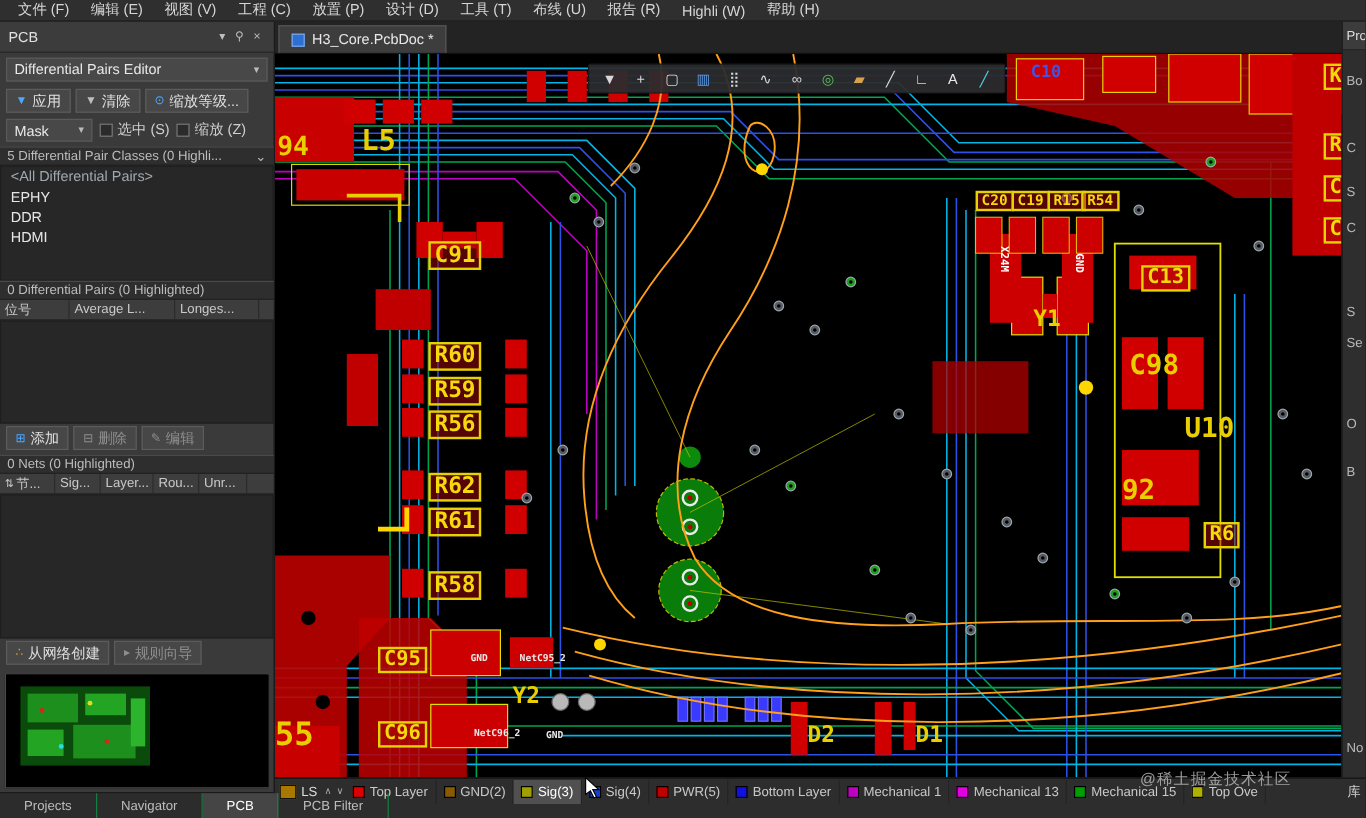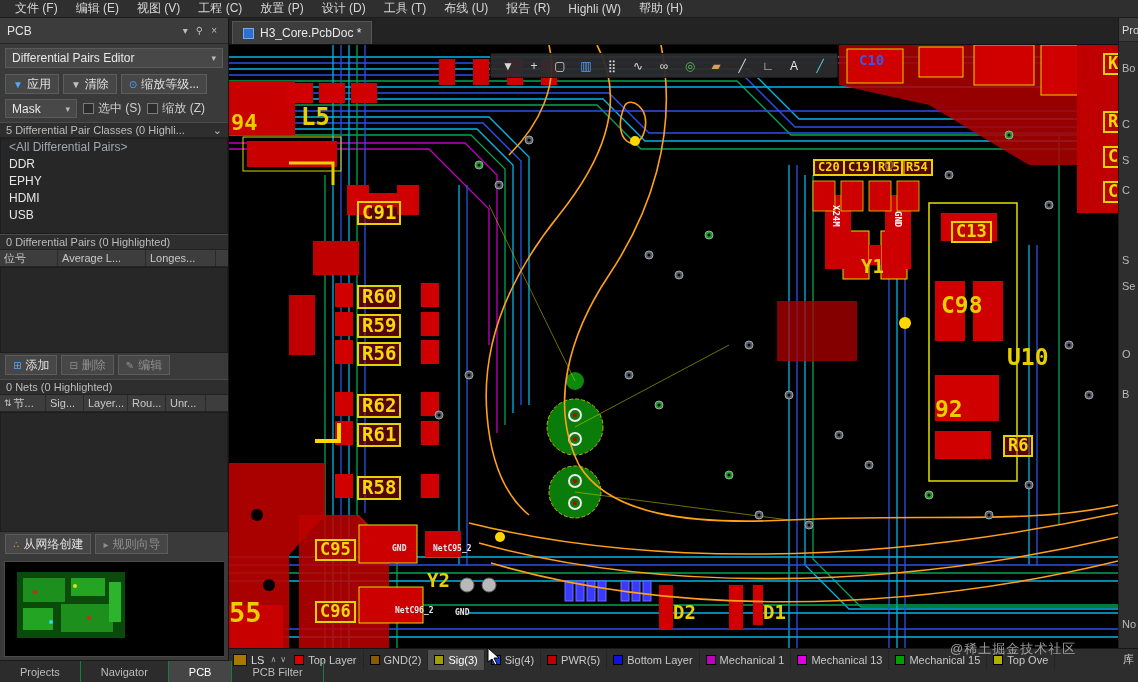--- a/index.html
+++ b/index.html
@@ -140,24 +140,23 @@
       <span>缩放 (Z)</span>
     </div>
   </div>
   <div class="sec-header">
     <span>5 Differential Pair Classes (0 Highli...</span>
     <span class="sp"></span>
     <span>⌄</span>
   </div>
   <div id="classes-list" class="list-well">
       <div class="cls-item dim">&lt;All Differential Pairs&gt;</div>
+      <div class="cls-item">EPHY</div>
       <div class="cls-item">DDR</div>
-      <div class="cls-item">EPHY</div>
       <div class="cls-item">HDMI</div>
-      <div class="cls-item">USB</div>
     </div>
   <div class="sec-header">
     <span>0 Differential Pairs (0 Highlighted)</span>
   </div>
   <div id="pairs-cols" class="cols-row">
       <div class="col-cell" style="width: 58px;">位号</div>
       <div class="col-cell" style="width: 88px;">Average L...</div>
       <div class="col-cell" style="width: 70px;">Longes...</div>
     </div>
   <div class="empty-list list-well"></div>
@@ -455,21 +454,21 @@
         <span class="lbl-boxed" style="left: 128px; top: 297px; font-size: 19px;">R56</span>
         <span class="lbl-boxed" style="left: 128px; top: 349px; font-size: 19px;">R62</span>
         <span class="lbl-boxed" style="left: 128px; top: 378px; font-size: 19px;">R61</span>
         <span class="lbl-boxed" style="left: 128px; top: 431px; font-size: 19px;">R58</span>
         <span class="lbl-boxed" style="left: 86px; top: 494px; font-size: 17px;">C95</span>
         <span class="lbl-boxed" style="left: 86px; top: 556px; font-size: 17px;">C96</span>
         <span class="lbl-plain" style="left: 0px; top: 518px; font-size: 27px; margin-top: 36px;">55</span>
         <span class="lbl-plain" style="left: 198px; top: 526px; font-size: 19px;">Y2</span>
         <span class="lbl-boxed" style="left: 722px; top: 176px; font-size: 17px; text-align: center;">C13</span>
         <span class="lbl-plain" style="left: 712px; top: 248px; font-size: 23px;">C98</span>
-        <span class="lbl-plain" style="left: 778px; top: 300px; font-size: 23px;">U10</span>
+        <span class="lbl-plain" style="left: 758px; top: 300px; font-size: 23px;">U10</span>
         <span class="lbl-plain" style="left: 706px; top: 352px; font-size: 23px;">92</span>
         <span class="lbl-boxed" style="left: 774px; top: 390px; font-size: 17px;">R6</span>
         <span class="lbl-plain" style="left: 444px; top: 558px; font-size: 19px;">D2</span>
         <span class="lbl-plain" style="left: 534px; top: 558px; font-size: 19px;">D1</span>
         <span class="lbl-plain" style="left: 632px; top: 212px; font-size: 19px;">Y1</span>
         <span class="lbl-boxed" style="left: 584px; top: 114px; font-size: 12px;">C20</span>
         <span class="lbl-boxed" style="left: 614px; top: 114px; font-size: 12px;">C19</span>
         <span class="lbl-boxed" style="left: 644px; top: 114px; font-size: 12px;">R15</span>
         <span class="lbl-boxed" style="left: 672px; top: 114px; font-size: 12px;">R54</span>
         <span class="lbl-blue" style="left: 630px; top: 8px; font-size: 14px;">C10</span>

